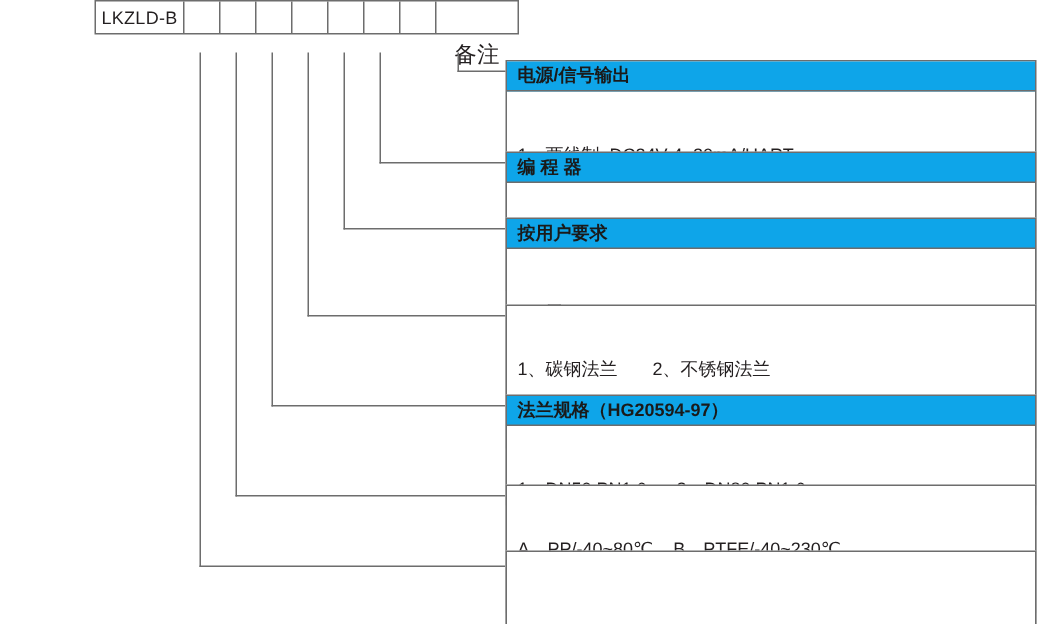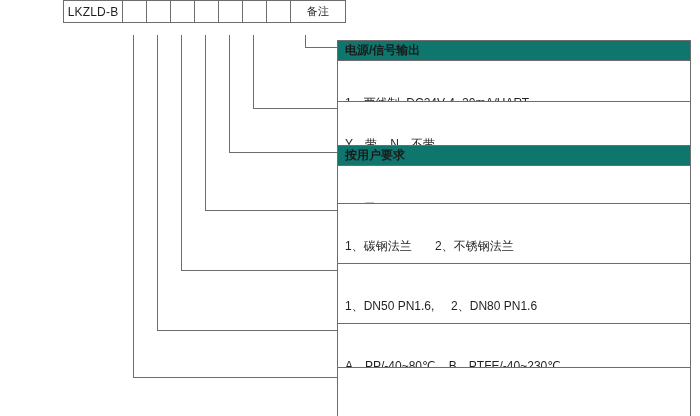--- a/index.html
+++ b/index.html
@@ -29,37 +29,37 @@
     box-sizing:border-box;
     display:flex;align-items:center;justify-content:center;
     font-size:12px;
     letter-spacing:.2px;
     color:#231f20;
     height:100%;
   }
   .code-cell:last-child{border-right:none;}
   .code-cell.model{width:59px;}
   .code-cell.blank{width:24px;}
-  .code-cell.remark{width:54px;font-size:11px;}
+  .code-cell.remark{width:54px;font-size:15px;margin-top:25px;}
 
   
   .vline{position:absolute;width:1px;background:#6d6d6d;}
   .hline{position:absolute;height:1px;background:#6d6d6d;}
 
   
   .spec-box{
     position:absolute;
     left:337px;
     width:354px;
     border:1px solid #6d6d6d;
     box-sizing:border-box;
     background:#ffffff;
   }
   .spec-title{
-    background:#0f766e;
+    background:#0ea5e9;
     border-bottom:1px solid #6d6d6d;
     font-size:12px;
     font-weight:bold;
     padding:2px 0 2px 7px;
     line-height:15px;
     color:#1a1a1a;
     white-space:pre;
   }
   .spec-body{
     padding:2px 0 2px 7px;
@@ -110,20 +110,21 @@
 
   <div class="spec-box" style="top:40px;">
     <div class="spec-title">电源/信号输出</div>
     <div class="spec-body">
       <span class="ln">1、两线制  DC24V 4~20mA/HART</span>
       <span class="ln">2、四线制 AC220V 4~20mA（另配电源盒）</span>
     </div>
   </div>
 
   <div class="spec-box" style="top:101px;">
+    <div class="spec-title">编 程 器</div>
     <div class="spec-body">
       <span class="ln">Y、带    N、不带</span>
     </div>
   </div>
 
   <div class="spec-box" style="top:145px;">
     <div class="spec-title">按用户要求</div>
     <div class="spec-body">
       <span class="ln">1、无         2、50mm    3、100mm</span>
       <span class="ln">4、150mm   5、200mm  6、按用户要求</span>
@@ -131,20 +132,21 @@
   </div>
 
   <div class="spec-box" style="top:203px;">
     <div class="spec-body">
       <span class="ln">1、碳钢法兰       2、不锈钢法兰</span>
       <span class="ln">3、PP 翻边法兰   4、PTFE 翻边法兰</span>
     </div>
   </div>
 
   <div class="spec-box" style="top:263px;">
+    <div class="spec-title">法兰规格（HG20594-97）</div>
     <div class="spec-body">
       <span class="ln">1、DN50 PN1.6,     2、DN80 PN1.6</span>
       <span class="ln">3、DN100 PN1.6,   4、DN150 PN1.6</span>
     </div>
   </div>
 
   <div class="spec-box" style="top:323px;">
     <div class="spec-body">
       <span class="ln">A、PP/-40~80℃    B、PTFE/-40~230℃</span>
     </div>

